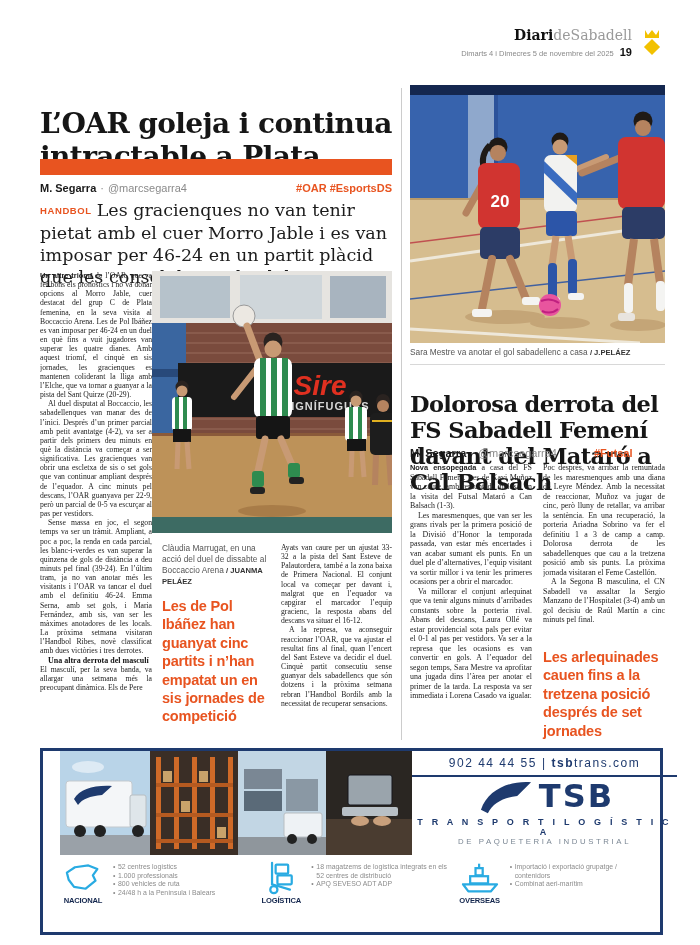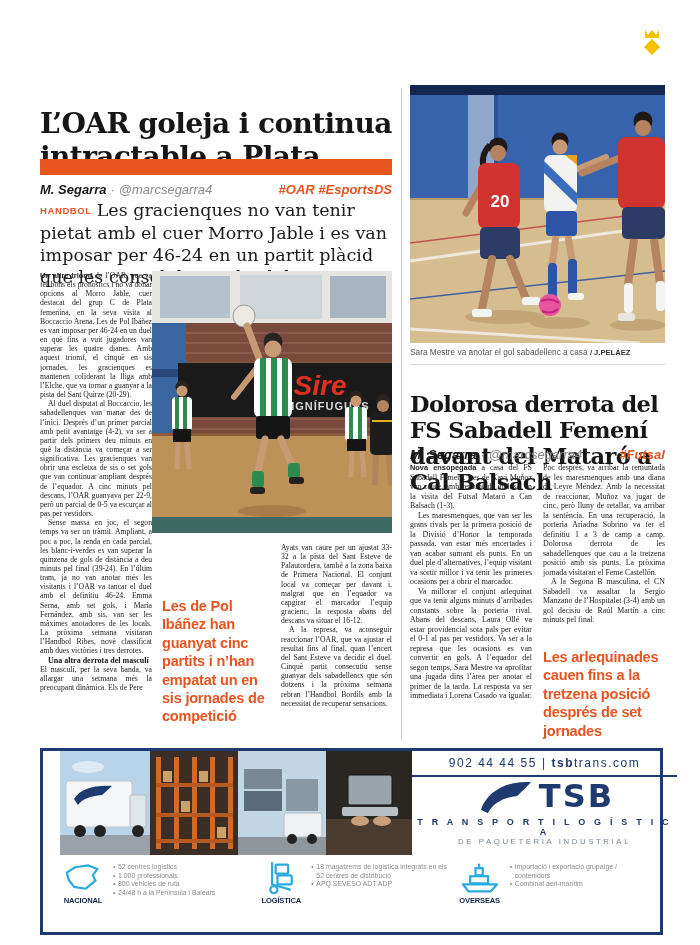--- a/index.html
+++ b/index.html
@@ -13,21 +13,21 @@
   .brand{font-family:"DejaVu Serif",serif;font-size:14px;line-height:15px;}
   .brand-bold{font-weight:bold;color:#111;}
   .brand-light{color:#9a9a9a;}
   .dateline{margin-top:3px;font-size:7.5px;color:#8a8a8a;display:flex;justify-content:flex-end;align-items:baseline;gap:6px;}
   .pagenum{font-size:11px;font-weight:bold;color:#111;}
 
   
   .headline{font-family:"DejaVu Serif",serif;font-weight:bold;color:#161616;letter-spacing:-0.6px;}
   .h-left{left:40px;top:88px;width:356px;font-size:28px;line-height:33px;}
   .orange-bar{left:40px;top:159px;width:352px;height:16px;background:#e85420;}
-  .byline{font-size:13px;color:#8a8a8a;display:flex;align-items:center;gap:4px;font-style:italic;}
+  .byline{font-size:11px;color:#8a8a8a;display:flex;align-items:center;gap:4px;}
   .byline .auth{font-weight:bold;color:#1a1a1a;}
   .tags{color:#e85420;font-weight:bold;padding-left:33px;}
   .bl-left{left:40px;top:182px;width:352px;justify-content:space-between;}
   .bl-left .bl-l{display:flex;gap:4px;align-items:baseline;}
   .standfirst{left:40px;top:199px;width:354px;font-family:"DejaVu Serif",serif;font-size:17.5px;line-height:22px;color:#1c1c1c;}
   .kicker{font-family:"Liberation Sans",sans-serif;font-size:9.5px;font-weight:bold;color:#e85420;
           letter-spacing:0.6px;margin-right:5px;vertical-align:2px;}
 
   .bodycol{font-family:"Liberation Serif",serif;font-size:7.7px;line-height:9.15px;color:#222;
            text-align:justify;overflow:hidden;}
@@ -79,20 +79,29 @@
   .ad-bullets{list-style:none;margin:2px 4px 0 0;padding:0;font-size:6.9px;line-height:8.6px;color:#8c8c8c;}
   .ad-bullets li{padding-left:5px;position:relative;}
   .ad-bullets li::before{content:"•";position:absolute;left:0;color:#8c8c8c;}
 </style>
 </head>
 <body>
 
 <div class="page">
 
   <div class="abs masthead">
+    <div class="mast-txt">
+      <div class="brand">
+        <span class="brand-bold">Diari</span><span class="brand-light">deSabadell</span>
+      </div>
+      <div class="dateline">
+        <span>Dimarts 4 i Dimecres 5 de novembre del 2025</span>
+        <span class="pagenum">19</span>
+      </div>
+    </div>
     <svg width="20" height="32" viewBox="0 0 20 32">
       <path d="M3,2 L6,7 L10,2 L14,7 L17,2 L17,10 L3,10 Z" fill="#f2c100"></path>
       <rect x="4.3" y="13.3" width="11.4" height="11.4" transform="rotate(45 10 19)" fill="#f2c100"></rect>
     </svg>
   </div>
 
   <h1 class="abs headline h-left">L’OAR goleja i continua intractable a Plata</h1>
   <div class="abs orange-bar"></div>
 
   <div class="abs byline bl-left">
@@ -184,20 +193,23 @@
         <line x1="113" y1="168" x2="106" y2="200" stroke="#c89a74" stroke-width="7" stroke-linecap="round"></line>
         <line x1="129" y1="168" x2="140" y2="194" stroke="#c89a74" stroke-width="7" stroke-linecap="round"></line>
         <rect x="100" y="200" width="12" height="16" rx="3" fill="#2e8b4f"></rect>
         <rect x="136" y="192" width="12" height="15" rx="3" fill="#2e8b4f"></rect>
         <rect x="98" y="216" width="15" height="7" rx="3" fill="#222222"></rect>
         <rect x="137" y="206" width="15" height="7" rx="3" fill="#222222"></rect>
       </g>
     </svg>
   </figure>
 
+  <div class="abs caption cap-left">
+    <span>Clàudia Marrugat, en una acció del duel de dissabte al Boccaccio Arena </span><span class="credit">/ JUANMA PELÁEZ</span>
+  </div>
   <div class="abs pullquote pq-left">Les de Pol Ibáñez han guanyat cinc partits i n’han empatat un en sis jornades de competició</div>
 
   <div class="abs bodycol col3">
     <p>Ayats van caure per un ajustat 33-32 a la pista del Sant Esteve de Palautordera, també a la zona baixa de Primera Nacional. El conjunt local va começar per davant i, malgrat que en l’equador va capgirar el marcador l’equip gracienc, la resposta abans del descans va situar el 16-12.</p>
     <p>A la represa, va aconseguir reaccionar l’OAR, que va ajustar el resultat fins al final, quan l’encert del Sant Esteve va decidir el duel. Cinquè partit consecutiu sense guanyar dels sabadellencs que són dotzens i la pròxima setmana rebran l’Handbol Bordils amb la necessitat de recuperar sensacions.</p>
   </div>
 
   <div class="abs vdivider"></div>
 
   <figure class="abs photo ph-right" style="margin:0">

